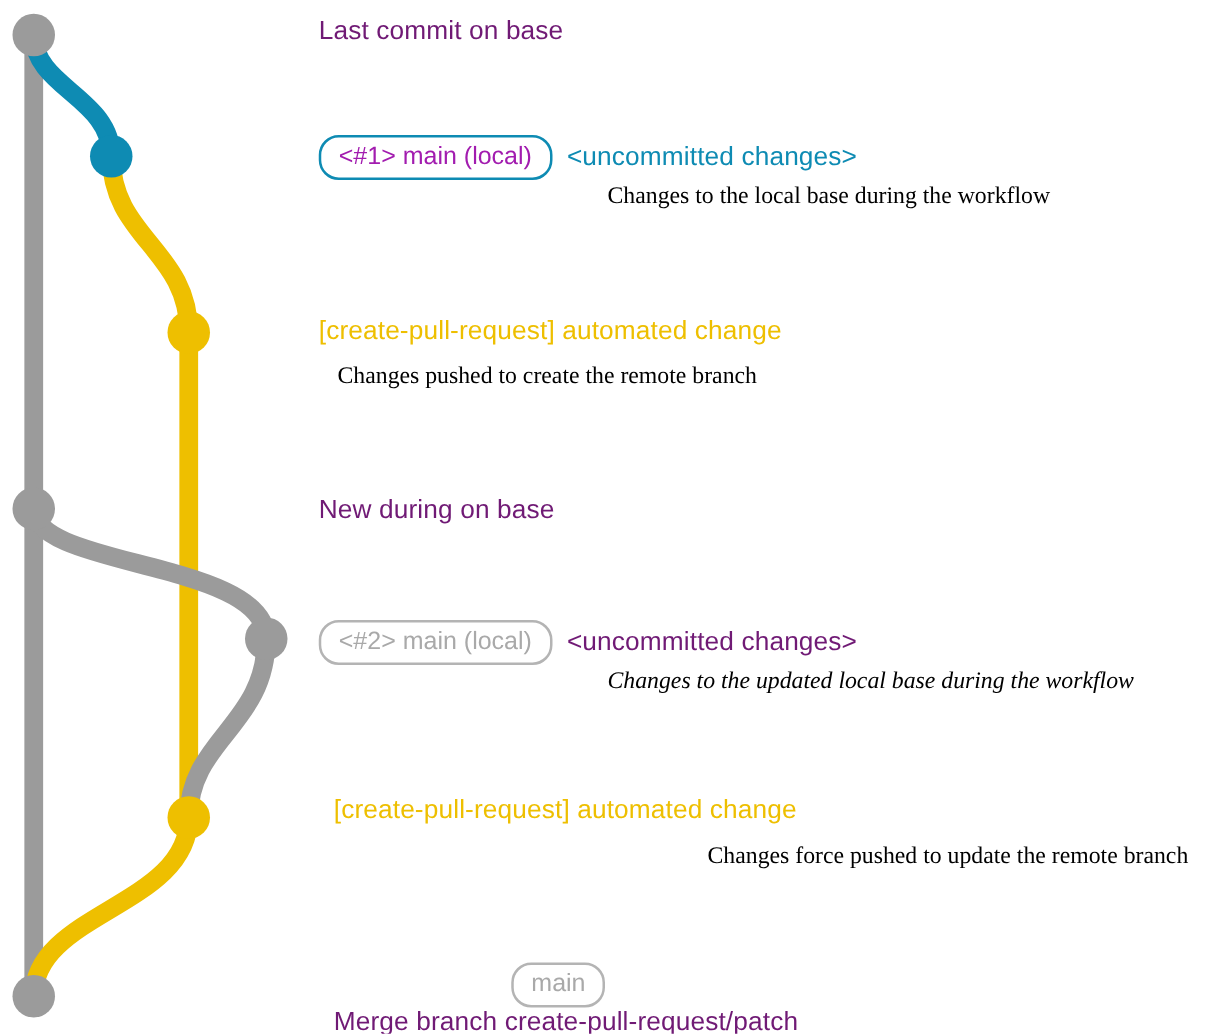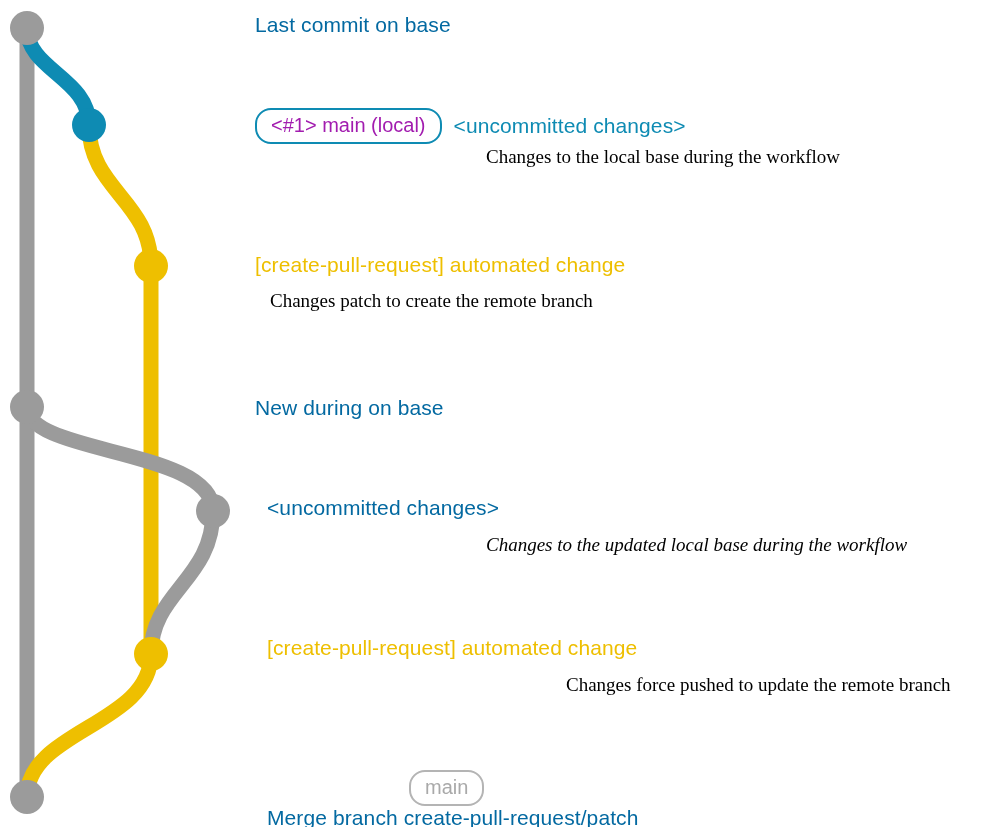--- a/index.html
+++ b/index.html
@@ -48,21 +48,21 @@
 
   
   .subject {
     font-size: 21px;
     white-space: nowrap;
     margin-left: 12px;
     letter-spacing: 0.1px;
   }
   .subject.blue { color: #0e8bb3; }
   .subject.gold { color: #eebf00; }
-  .subject.gray { color: #0369a1; }
+  .subject.gray { color: #701a75; }
 
   
   .subject.standalone { margin-left: 0; }
 
   
   .description {
     position: absolute;
     font-family: "Liberation Serif", serif;
     font-size: 19px;
     color: #000000;
@@ -101,27 +101,28 @@
 
 <div class="row" style="left:255px; top:108px;">
   <span class="ref-badge blue">&lt;#1&gt; main (local)</span>
   <span class="subject blue">&lt;uncommitted changes&gt;</span>
 </div>
 <div class="description" style="left:486px; top:146px;">Changes to the local base during the workflow</div>
 
 <div class="row" style="left:255px; top:253px;">
   <span class="subject gold standalone">[create-pull-request] automated change</span>
 </div>
-<div class="description" style="left:270px; top:290px;">Changes patch to create the remote branch</div>
+<div class="description" style="left:270px; top:290px;">Changes pushed to create the remote branch</div>
 
 <div class="row" style="left:255px; top:396px;">
   <span class="subject gray standalone">New during on base</span>
 </div>
 
 <div class="row" style="left:255px; top:496px;">
+  <span class="ref-badge gray">&lt;#2&gt; main (local)</span>
   <span class="subject gray">&lt;uncommitted changes&gt;</span>
 </div>
 <div class="description" style="left:486px; top:534px;font-style:italic;">Changes to the updated local base during the workflow</div>
 
 <div class="row" style="left:255px; top:636px;">
   <span class="subject gold">[create-pull-request] automated change</span>
 </div>
 <div class="description" style="left:566px; top:674px;">Changes force pushed to update the remote branch</div>
 
 <div class="row" style="left:255px; top:770px;flex-direction:column;">

